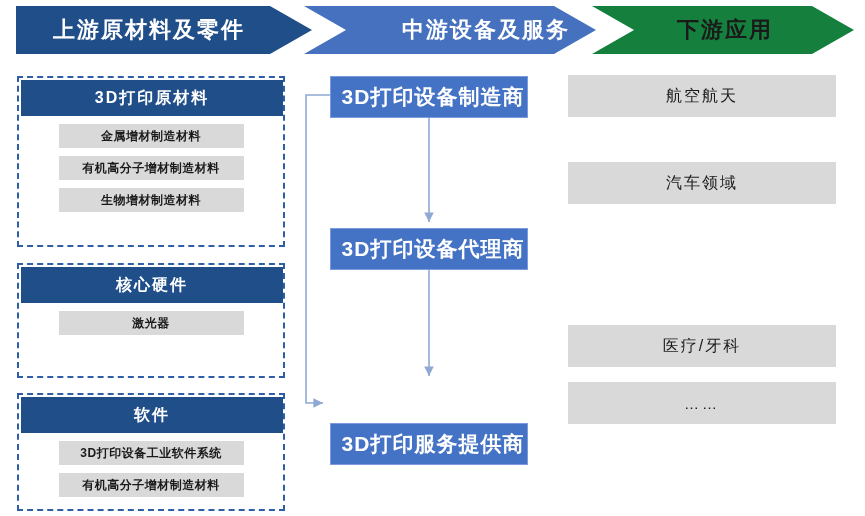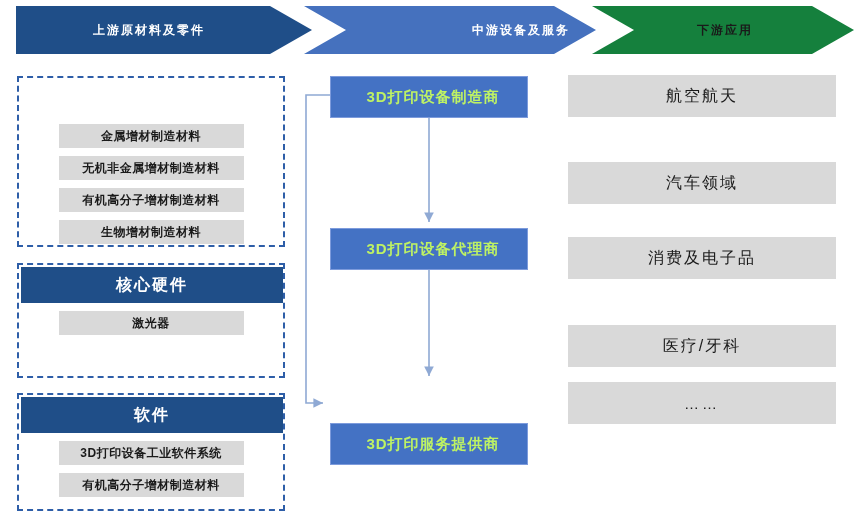--- a/index.html
+++ b/index.html
@@ -27,21 +27,21 @@
     height: 48px;
   }
   .chevron {
     position: absolute;
     top: 0;
     height: 48px;
     display: flex;
     align-items: center;
     justify-content: center;
     color: #ffffff;
-    font-size: 12px;
+    font-size: 22px;
     font-weight: bold;
     letter-spacing: 2px;
     box-sizing: border-box;
   }
   .chev-1 {
     left: 16px;
     width: 296px;
     background: #1F4E88;
     clip-path: polygon(0 0, calc(100% - 42px) 0, 100% 50%, calc(100% - 42px) 100%, 0 100%);
     padding-right: 30px;
@@ -125,22 +125,22 @@
   #group-software  { top: 393px; height: 118px; }
 
   
   .mid-box {
     position: absolute;
     left: 330px;
     width: 198px;
     height: 42px;
     background: #4472C4;
     border: 1px solid #7D9BDC;
-    color: #bef264;
-    font-size: 15px;
+    color: #ffffff;
+    font-size: 21px;
     font-weight: bold;
     letter-spacing: 1px;
     display: flex;
     align-items: center;
     justify-content: center;
     box-sizing: border-box;
     padding-left: 8px;
   }
   #mid-box-1 { top: 76px; }
   #mid-box-2 { top: 228px; }
@@ -186,23 +186,23 @@
     </div>
     <div class="chevron chev-2">
       <span class="chev-label">中游设备及服务</span>
     </div>
     <div class="chevron chev-3">
       <span class="chev-label">下游应用</span>
     </div>
   </div>
 
   <div class="group" id="group-materials">
+    <div class="group-header">3D打印原材料</div>
     <div class="group-body">
       <div class="item-chip">金属增材制造材料</div>
-      <div class="item-chip">无机非金属增材制造材料</div>
       <div class="item-chip">有机高分子增材制造材料</div>
       <div class="item-chip">生物增材制造材料</div>
     </div>
   </div>
 
   <div class="group" id="group-hardware">
     <div class="group-header">核心硬件</div>
     <div class="group-body">
       <div class="item-chip">激光器</div>
     </div>
@@ -239,23 +239,20 @@
   <div class="mid-box" id="mid-box-3">
     <span>3D打印服务提供商</span>
   </div>
 
   <div class="app-chip" id="app-chip-0">
     <span>航空航天</span>
   </div>
   <div class="app-chip" id="app-chip-1">
     <span>汽车领域</span>
   </div>
-  <div class="app-chip" id="app-chip-2">
-    <span>消费及电子品</span>
-  </div>
   <div class="app-chip" id="app-chip-3">
     <span>医疗/牙科</span>
   </div>
   <div class="app-chip" id="app-chip-4">
     <span>……</span>
   </div>
 
 </div>
 
 </body></html>

